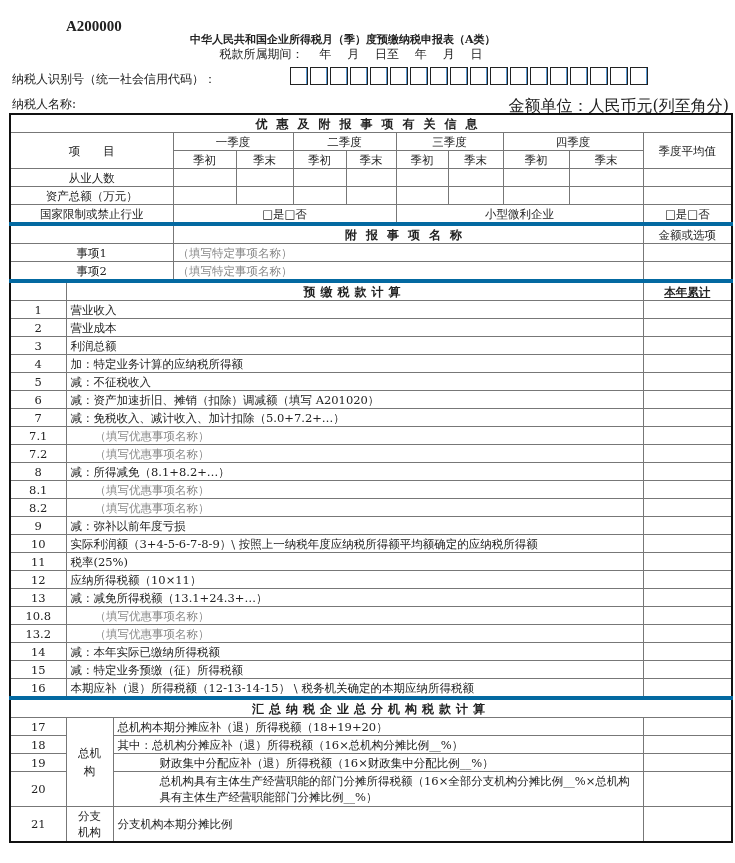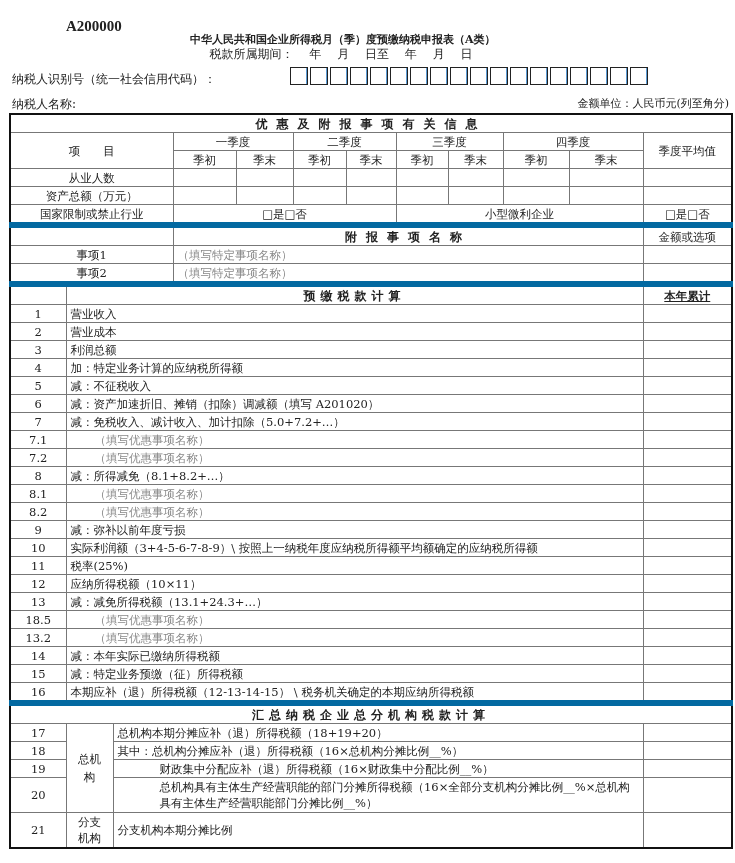--- a/index.html
+++ b/index.html
@@ -1,38 +1,38 @@
 <!DOCTYPE html>
 <html><head>
 <meta charset="utf-8">
 <style>
   html, body { margin:0; padding:0; background:#ffffff; }
   body { width:735px; height:863px; position:relative; overflow:hidden;
          font-family:"DejaVu Serif","Liberation Serif",serif; color:#222; }
   .abs { position:absolute; }
   .code { left:66px; top:18px; font-size:15px; font-weight:bold; font-family:"Liberation Serif",serif;text-align:right; }
   .title { left:190px; top:32px; font-size:11px; font-weight:bold; letter-spacing:0px; }
-  .period { left:0; width:682px; top:46px; font-size:12px; text-align:center; }
+  .period { left:10px; width:682px; top:46px; font-size:12px; text-align:center; }
   .period span { margin:0 6px; }
   .taxid-label { left:12px; top:71px; font-size:12px; }
   .boxes { left:290px; top:67px; display:flex; gap:2px; }
   .boxes .bx { width:18px; height:18px; border:1.5px solid #222; box-sizing:border-box; box-shadow:-1px 0 0 #5b9bd5 inset; }
   .name-label { left:12px; top:96px; font-size:12px; }
-  .unit { right:6px; top:96px; font-size:11px; }
+  .unit { right:6px; top:96px; font-size:16px; }
 
   table.form { position:absolute; left:9px; top:113px; width:722px; border-collapse:collapse; table-layout:fixed;
                border:2px solid #111; font-size:11.5px; }
   table.form td { border:1px solid #777; padding:0 4px; height:17px; line-height:16px; overflow:hidden; white-space:nowrap; }
   .c { text-align:center; }
   .sec { text-align:center; font-weight:bold; letter-spacing:9px; font-size:12px; font-family:"DejaVu Sans","Liberation Sans",sans-serif; }
   .sec2 { text-align:center; font-weight:bold; letter-spacing:5px; font-size:12px; font-family:"DejaVu Sans","Liberation Sans",sans-serif; }
   .hint { color:#888; }
   .ind { padding-left:28px !important; }
   .ind2 { padding-left:46px !important; }
-  tr.thick td { border-top:6px solid #0369a1; }
+  tr.thick td { border-top:4px solid #0369a1; }
   td.tall { height:34px !important; line-height:16px; white-space:normal !important; }
   .num { text-align:center; }
   .bold { font-weight:bold;text-decoration:underline; }
 </style>
 </head>
 <body>
 
 <div class="abs code">A200000</div>
 <div class="abs title">中华人民共和国企业所得税月（季）度预缴纳税申报表（A类）</div>
 <div class="abs period">
@@ -234,21 +234,21 @@
         <td class="num">12</td>
         <td colspan="10">应纳所得税额（10×11）</td>
         <td></td>
       </tr>
       <tr>
         <td class="num">13</td>
         <td colspan="10">减：减免所得税额（13.1+24.3+…）</td>
         <td></td>
       </tr>
       <tr>
-        <td class="num">18.5</td>
+        <td class="num">10.8</td>
         <td colspan="10" class="hint ind">（填写优惠事项名称）</td>
         <td></td>
       </tr>
       <tr>
         <td class="num">13.2</td>
         <td colspan="10" class="hint ind">（填写优惠事项名称）</td>
         <td></td>
       </tr>
       <tr>
         <td class="num">14</td>

